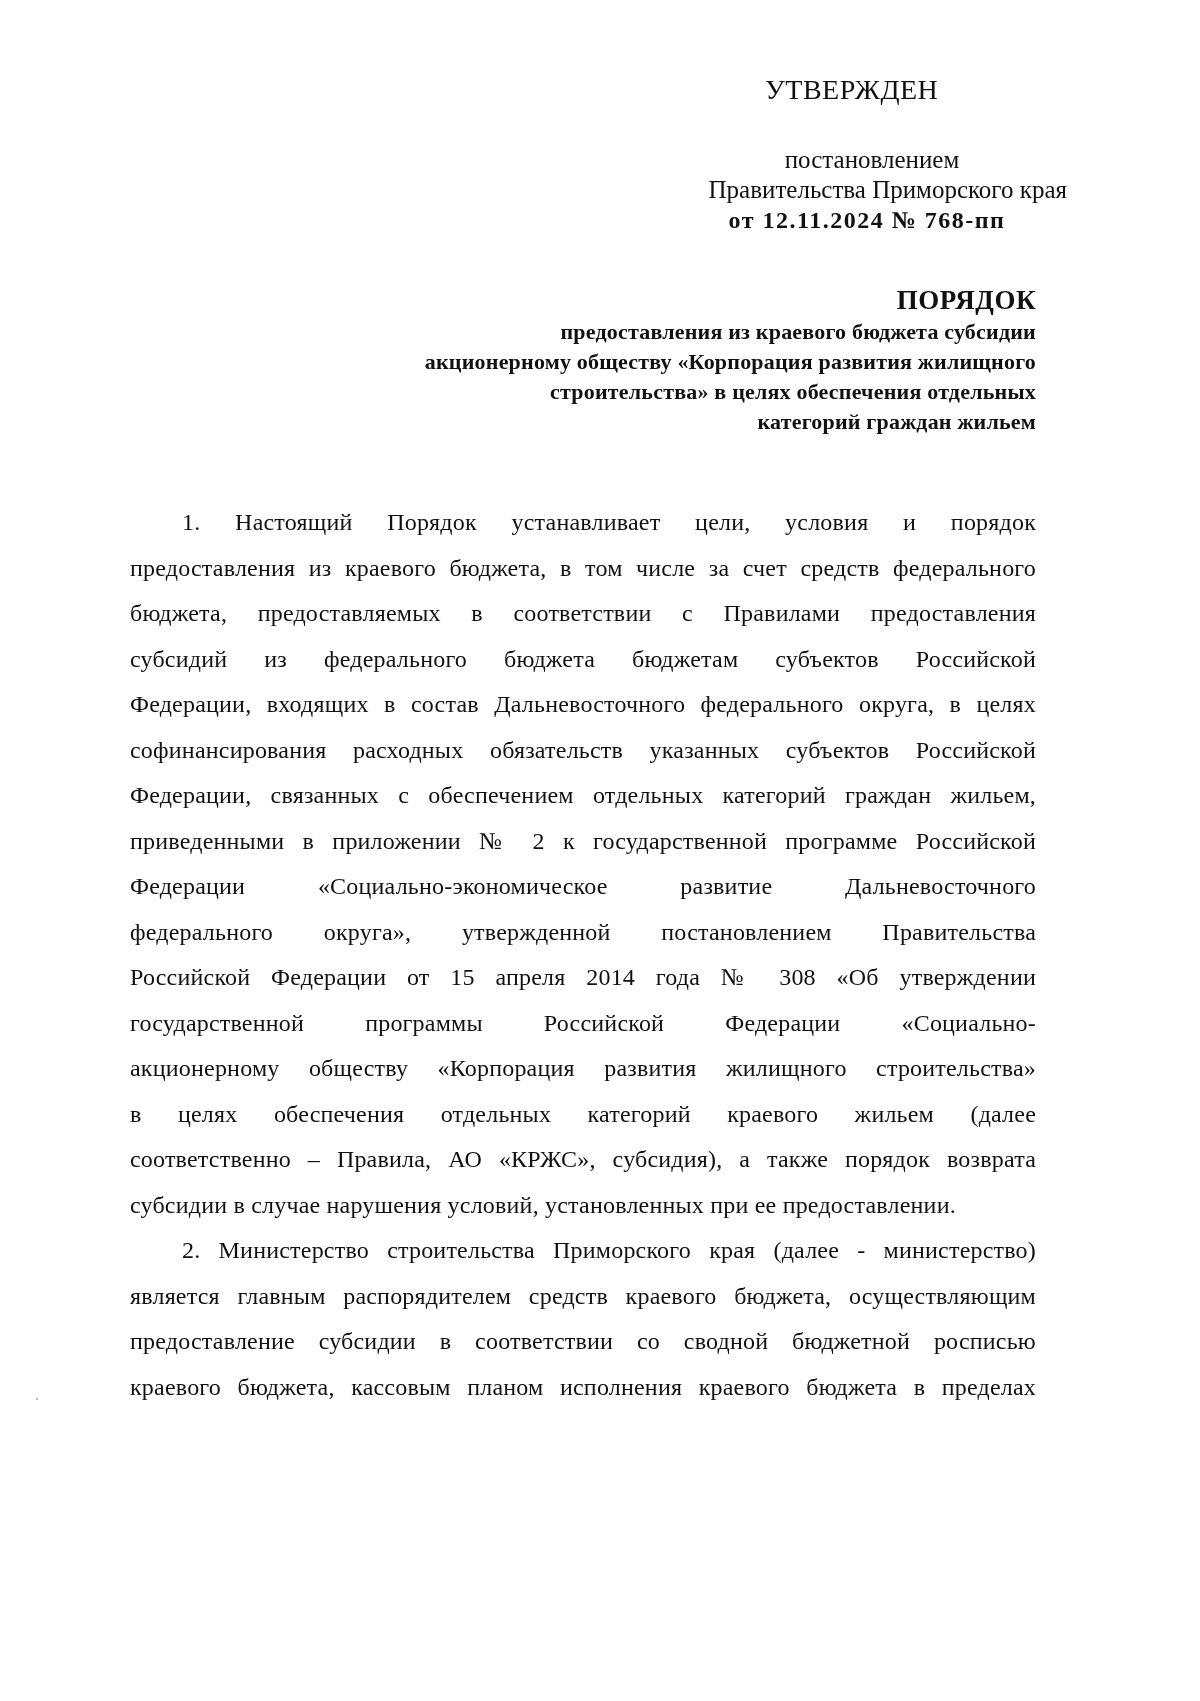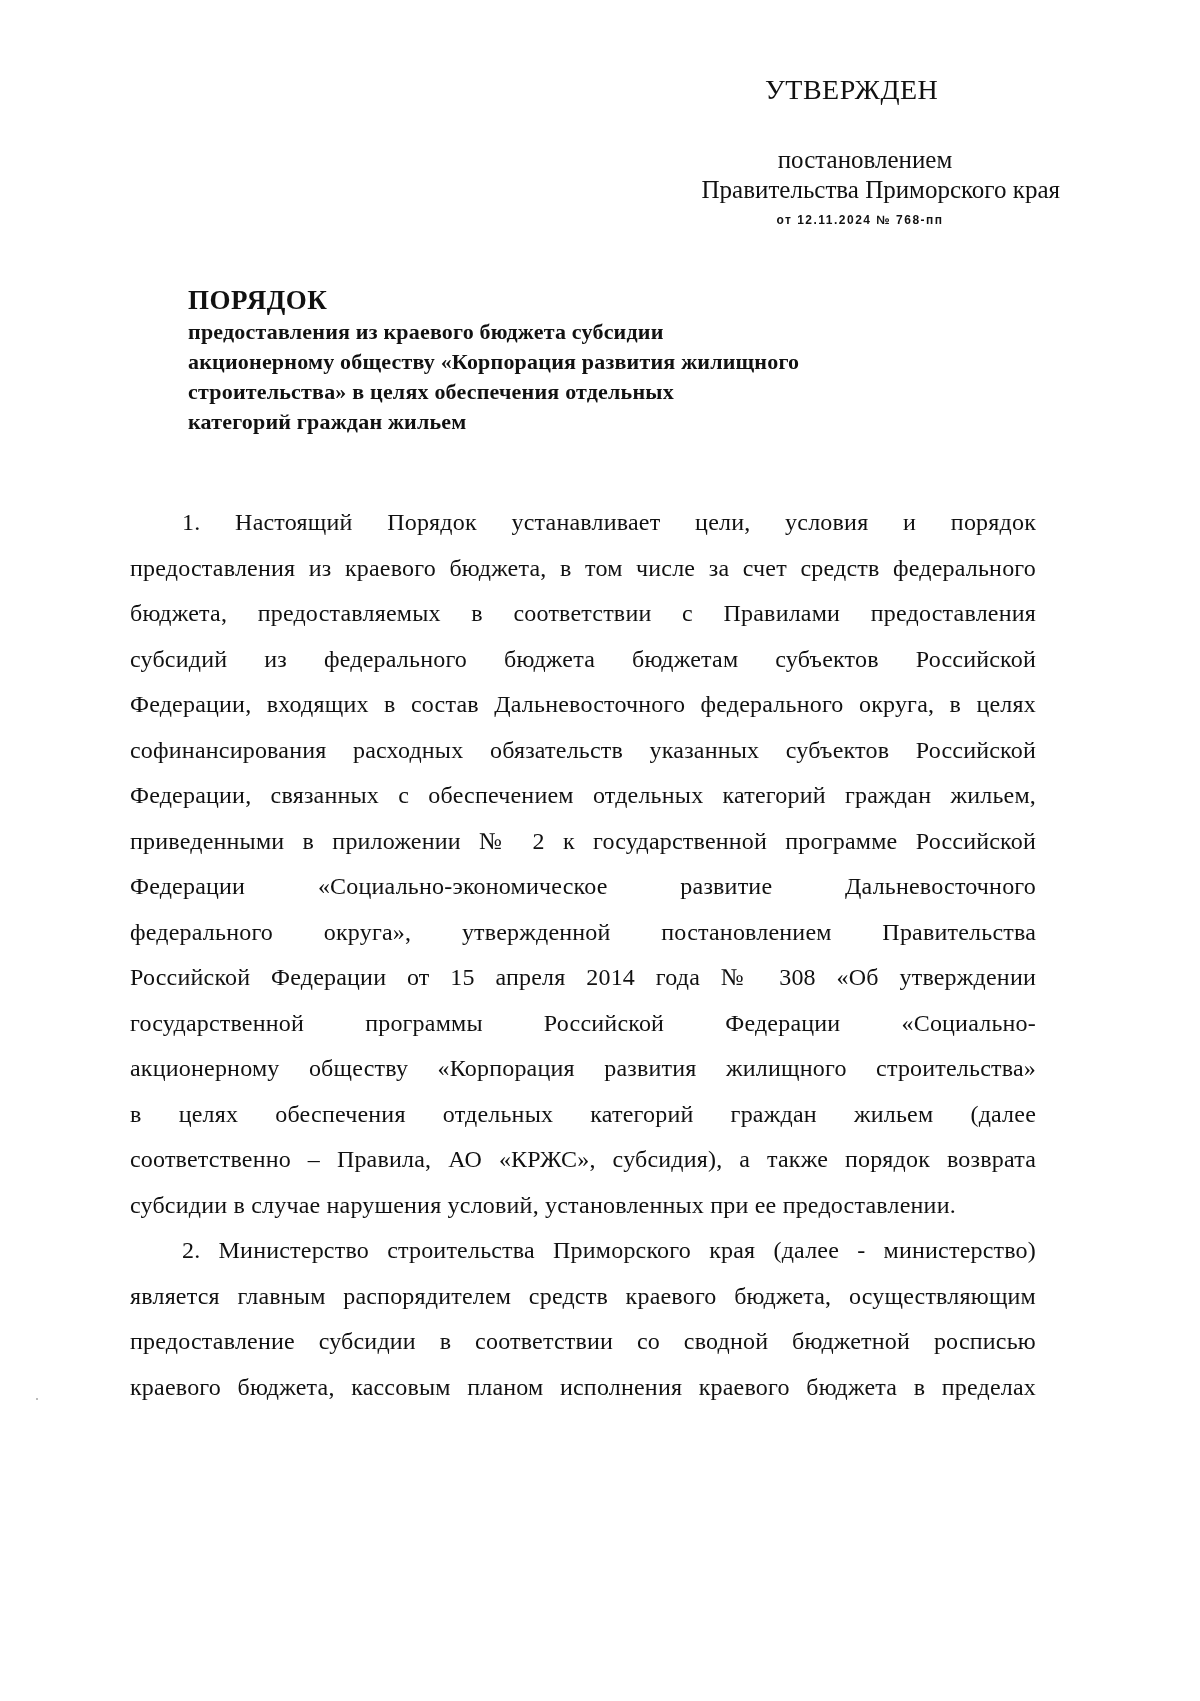--- a/index.html
+++ b/index.html
@@ -32,51 +32,51 @@
       font-size: 28px;
       letter-spacing: 0.5px;
       position: absolute;
       left: 125px;
       top: 4px;
       white-space: nowrap;
     }
     .approval .by {
       position: absolute;
       top: 75px;
-      left: 0;
+      left: 7px;
       width: 420px;
       text-align: center;
       font-size: 25px;
       line-height: 30px;
     }
     .approval .by .line1 {
       display: block;
       padding-left: 30px;
     }
     .approval .by .line2 {
       display: block;
       text-align: right;
       white-space: nowrap;
     }
     .approval .by .line3 {
       display: block;
-      font-family: Liberation Sans, sans-serif;
+      font-family: Liberation Serif, serif;
       font-weight: bold;
-      font-size: 12px;
+      font-size: 24px;
       letter-spacing: 1.5px;
       padding-left: 20px;
       white-space: nowrap;
       line-height: 30px;
     }
     .title-block {
       position: absolute;
-      left: 188px;
+      left: 196px;
       top: 283px;
       width: 840px;
-      text-align: left;
+      text-align: right;
       font-weight: bold;
     }
     .title-block .heading {
       font-size: 27px;
       line-height: 34px;
       display: block;
       letter-spacing: 0.5px;
     }
     .title-block .subline {
       display: block;
@@ -147,21 +147,21 @@
       <span class="line">субсидий из федерального бюджета бюджетам субъектов Российской</span>
       <span class="line">Федерации, входящих в состав Дальневосточного федерального округа, в целях</span>
       <span class="line">софинансирования расходных обязательств указанных субъектов Российской</span>
       <span class="line">Федерации, связанных с обеспечением отдельных категорий граждан жильем,</span>
       <span class="line">приведенными в приложении № 2 к государственной программе Российской</span>
       <span class="line">Федерации «Социально-экономическое развитие Дальневосточного</span>
       <span class="line">федерального округа», утвержденной постановлением Правительства</span>
       <span class="line">Российской Федерации от 15 апреля 2014 года № 308 «Об утверждении</span>
       <span class="line">государственной программы Российской Федерации «Социально-</span>
       <span class="line">акционерному обществу «Корпорация развития жилищного строительства»</span>
-      <span class="line">в целях обеспечения отдельных категорий граждан жильем (далее</span>
+      <span class="line">в целях обеспечения отдельных категорий краевого жильем (далее</span>
       <span class="line">соответственно – Правила, АО «КРЖС», субсидия), а также порядок возврата</span>
       <span class="line last">субсидии в случае нарушения условий, установленных при ее предоставлении.</span>
     </div>
     <div>
       <span class="line indent">2. Министерство строительства Приморского края (далее - министерство)</span>
       <span class="line">является главным распорядителем средств краевого бюджета, осуществляющим</span>
       <span class="line">предоставление  субсидии в соответствии со сводной бюджетной росписью</span>
       <span class="line">краевого бюджета, кассовым планом исполнения краевого бюджета в пределах</span>
     </div>
   </div>

